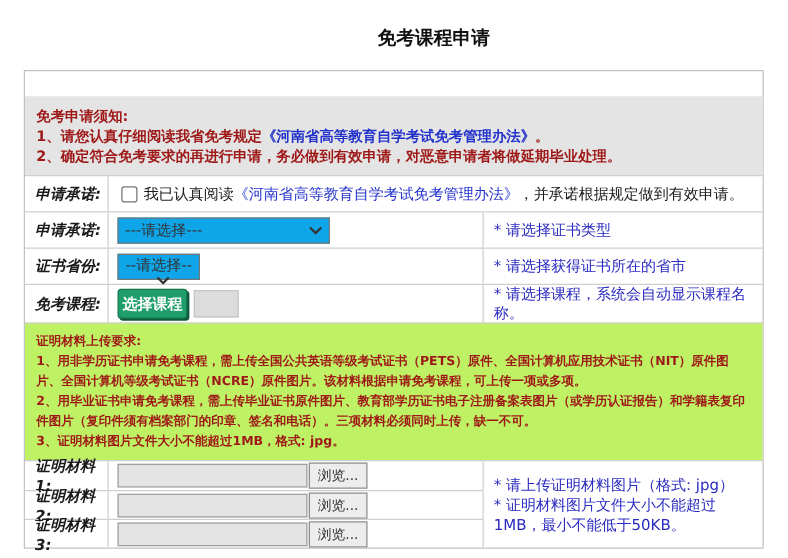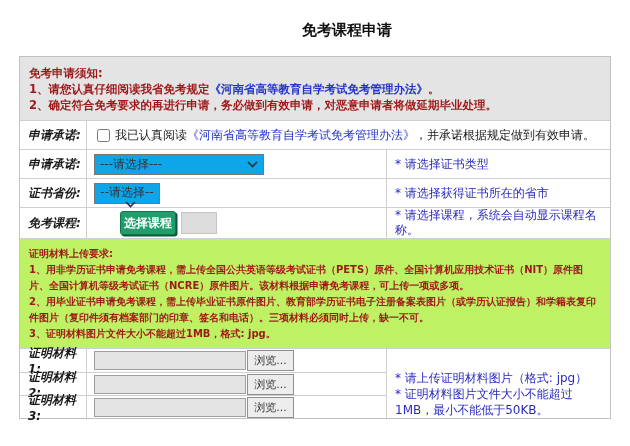--- a/index.html
+++ b/index.html
@@ -1,48 +1,48 @@
 <!DOCTYPE html>
 <html><head>
 <meta charset="utf-8">
 <style>
   html,body{margin:0;padding:0;background:#ffffff;width:630px;height:446px;overflow:hidden;
     font-family:"DejaVu Sans","Liberation Sans",sans-serif;font-size:12px;color:#1a1a1a;}
   .page-title{width:630px;text-align:center;margin-top:21px;font-size:15px;font-weight:bold;color:#111;padding-left:32px;}
   .panel{width:590px;margin:16px auto 0 auto;border:1px solid #c2c2c2;background:#fff;}
   
-  .notice{background:#e4e4e4;padding:8px 9px 7px 9px;color:#9e1818;font-weight:bold;line-height:16px;font-size:11.5px;}
+  .notice{background:#e4e4e4;padding:8px 9px 7px 9px;color:#9e1818;font-weight:bold;line-height:16px;font-size:11.5px;margin-top:20px;}
   .notice a, .link{color:#2433cc;text-decoration:none;cursor:pointer;}
   
   .frow{display:grid;grid-template-columns:66px 1fr;border-top:1px solid #cfcfcf;min-height:28px;}
   .frow3{display:grid;grid-template-columns:66px 300px 1fr;border-top:1px solid #cfcfcf;min-height:28px;}
   .cell{display:flex;align-items:center;}
   .lab{padding-left:8px;font-weight:bold;font-style:italic;}
   .ctl{border-left:1px solid #cfcfcf;padding-left:7px;}
   .note-cell{border-left:1px solid #cfcfcf;padding-left:8px;color:#2a2ac0;line-height:15px;}
   
   .sel{height:21px;background:#0ea5e9;border:1px solid #767676;display:inline-flex;align-items:center;
     justify-content:space-between;padding:0 5px;color:#333;cursor:pointer;box-sizing:border-box;}
   .sel-type{width:170px;}
   .sel-prov{width:66px;flex-direction:column;}
   .chev{flex:0 0 auto;margin-left:6px;display:inline-flex;}
   
   .gbtn{display:inline-flex;align-items:center;justify-content:center;background:#1f9e6b;color:#fff;
     font-weight:bold;border:1px solid #11744e;border-radius:3px;box-shadow:1.5px 1.5px 0 #0d573d;
-    cursor:pointer;font-size:12px;margin-left:26px;}
+    cursor:pointer;font-size:12px;}
   .course-btn{width:54px;height:22px;}
   .course-val{width:34px;height:20px;background:#dcdcdc;border:1px solid #c4c4c4;margin-left:5px;}
   
   .reqs{border-top:1px solid #cfcfcf;background:#bef264;padding:7px 9px 6px 9px;color:#9e1818;
     font-weight:bold;line-height:16px;font-size:10px;}
   
   .uploads{display:grid;grid-template-columns:66px 300px 1fr;grid-template-rows:23px 23px 23px;border-top:1px solid #cfcfcf;}
   .u-sep{border-top:1px solid #cfcfcf;}
   .u-note{grid-column:3;grid-row:1 / 4;border-left:1px solid #cfcfcf;display:flex;flex-direction:column;
-    justify-content:flex-end;padding-left:8px;color:#2a2ac0;line-height:16px;}
+    justify-content:center;padding-left:8px;color:#2a2ac0;line-height:16px;}
   .filewrap{display:flex;align-items:center;}
   .filefield{width:150px;height:17px;background:#e4e4e4;border:1px solid #a0a0a0;}
   .browse{height:19px;width:45px;margin-left:1px;background:#ededed;border:1px solid #8f8f8f;
     display:inline-flex;align-items:center;justify-content:center;font-size:11px;color:#333;cursor:pointer;}
   input[type=checkbox]{width:13px;height:13px;margin:0 5px 0 3px;vertical-align:middle;}
 </style>
 </head>
 <body>
 
 <div class="page-title">免考课程申请</div>

